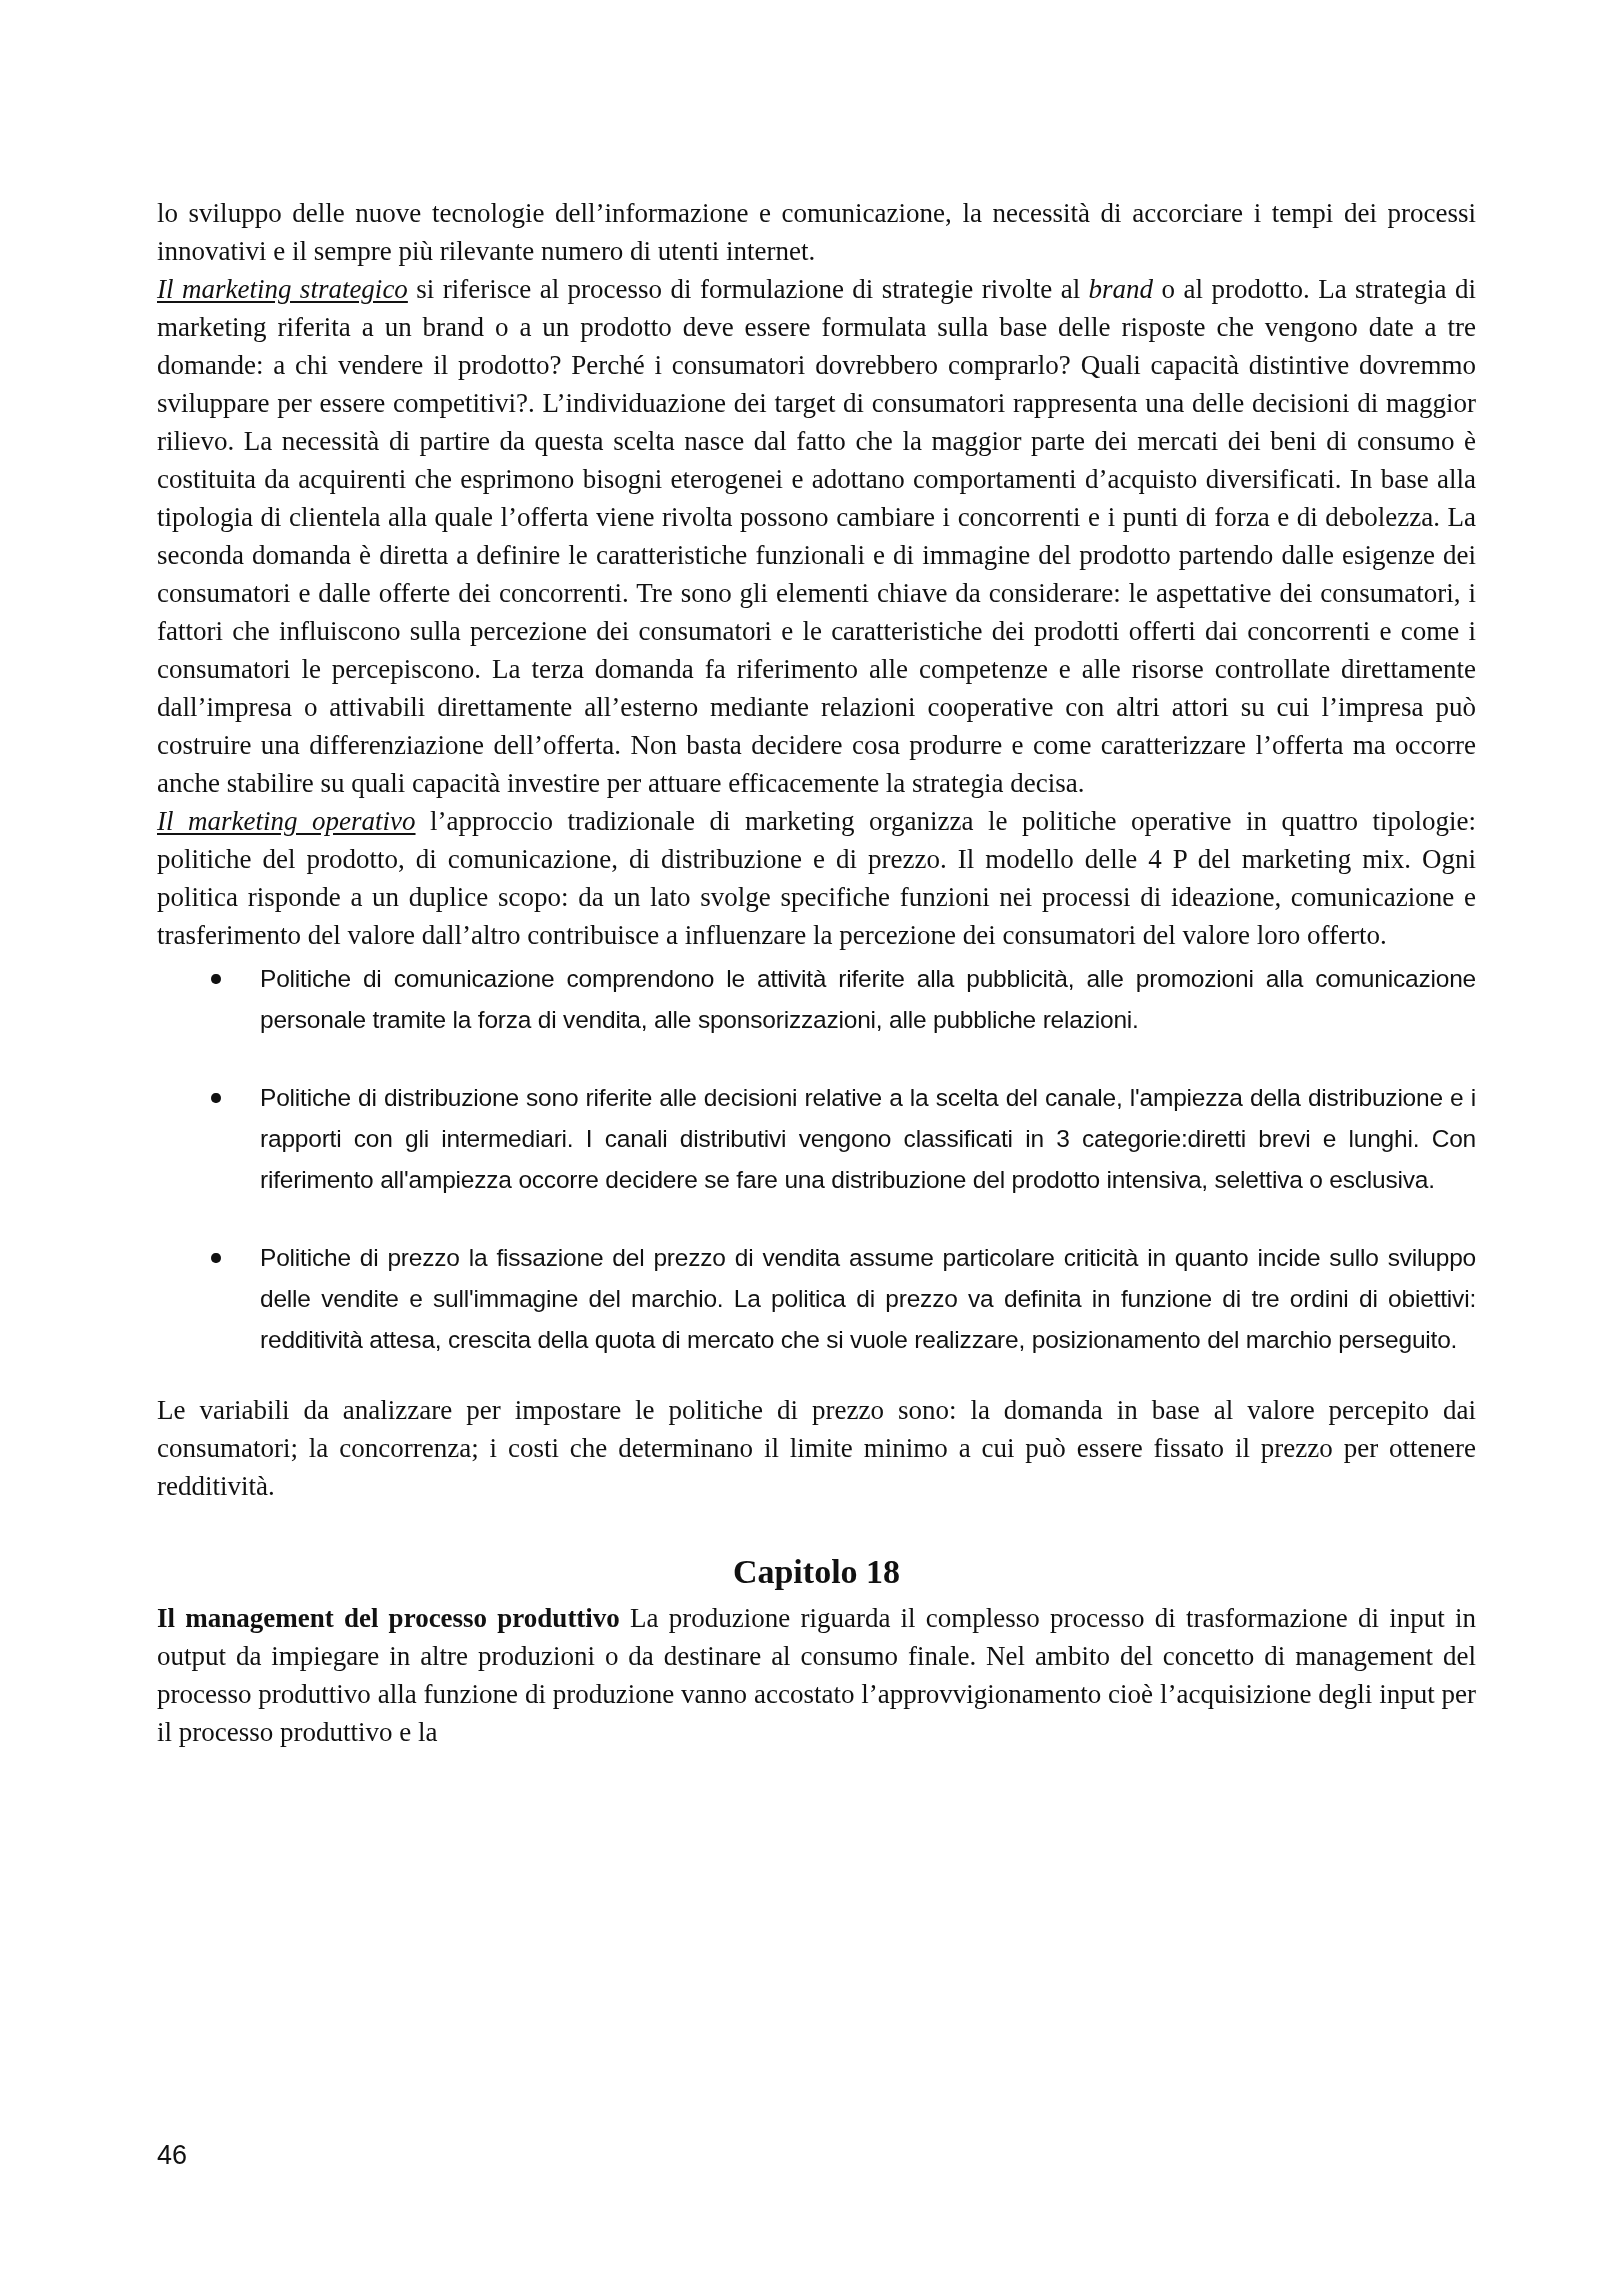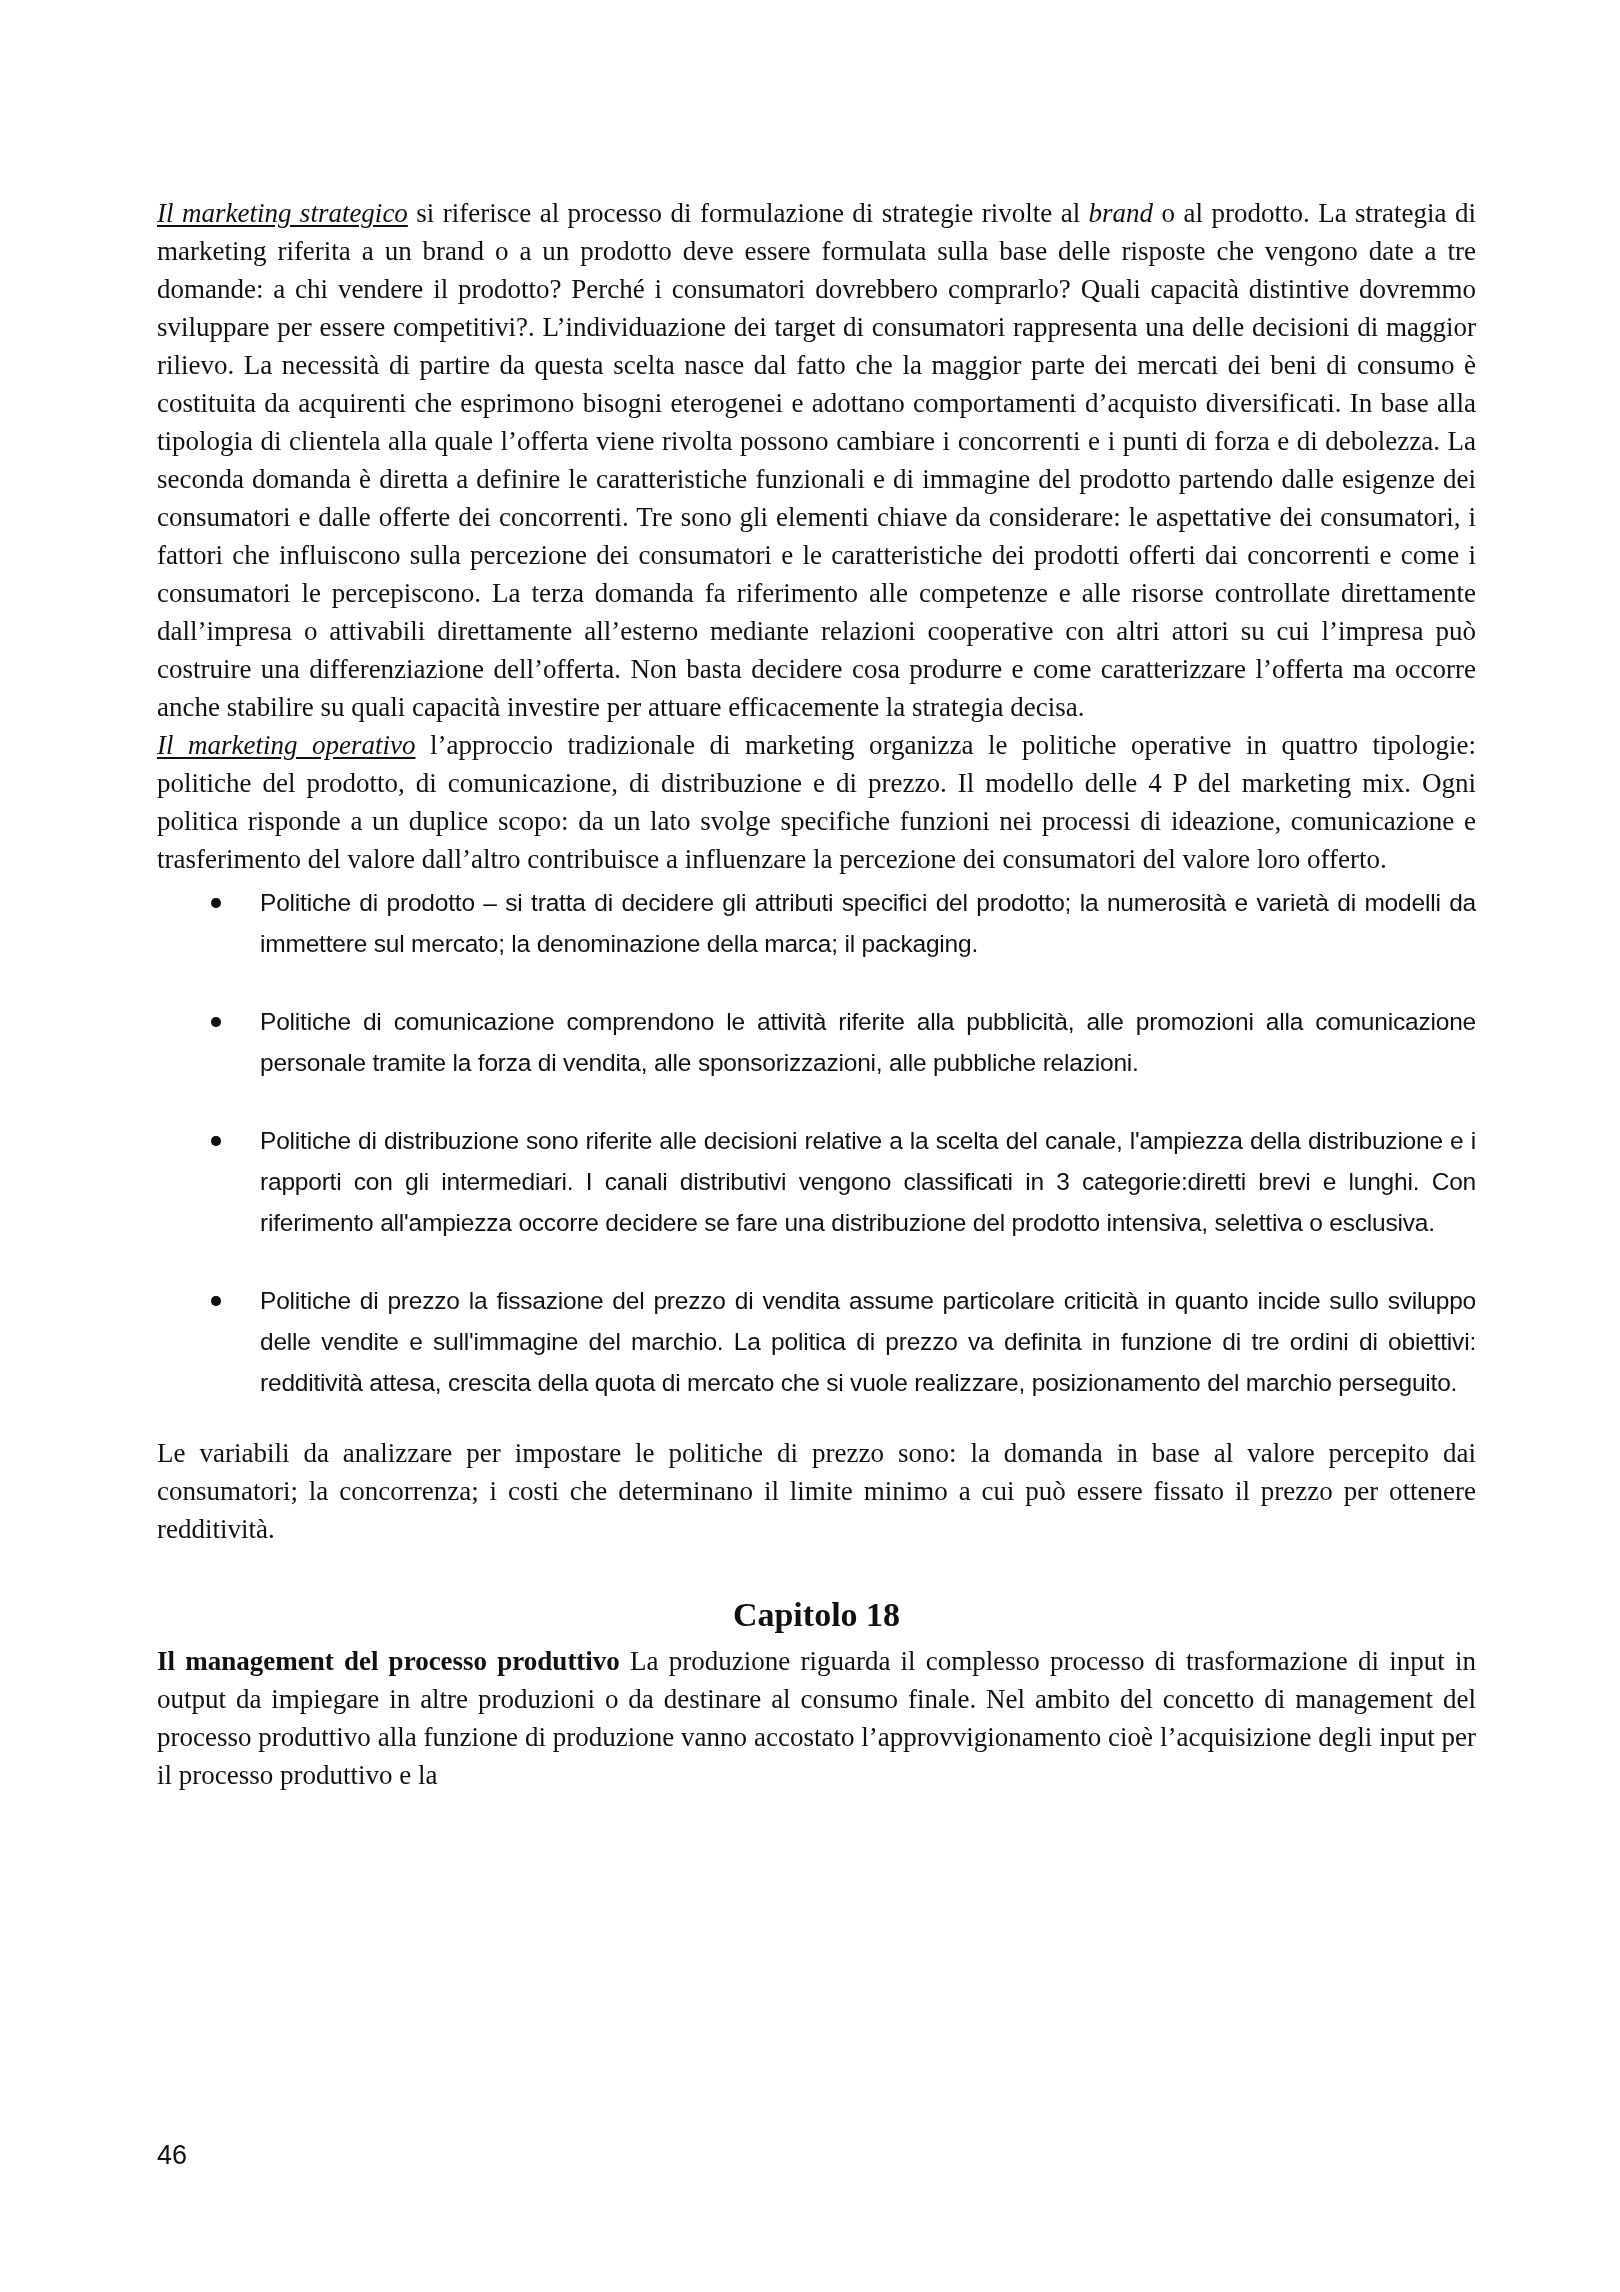--- a/index.html
+++ b/index.html
@@ -15,27 +15,27 @@
   ul.bullets li .dot { position: absolute; left: 54px; top: 15.7px; width: 9.8px; height: 10.8px; border-radius: 50%; background: #111; }
   .after-list { margin-top: -5.9px; }
   .chapter { font-family: "Liberation Serif", "DejaVu Serif", serif; font-weight: bold; font-size: 34px; text-align: center; margin: 39px 0 0 0; line-height: 55px; }
   .pagenum { position: absolute; left: 157px; top: 2140px; font-family: Liberation Sans, sans-serif; font-size: 27px; }
 </style>
 </head>
 <body>
 
 <div class="page">
 
+  <p class="para serif">lo sviluppo delle nuove tecnologie dell’informazione e comunicazione, la necessità di accorciare i tempi dei processi innovativi e il sempre più rilevante numero di utenti internet.</p>
 
   <p class="para serif"><span class="u-it">Il marketing strategico</span><span> si riferisce al processo di formulazione di strategie rivolte al </span><span class="it">brand</span><span> o al prodotto. La strategia di marketing riferita a un brand o a un prodotto deve essere formulata sulla base delle risposte che vengono date a tre domande: a chi vendere il prodotto? Perché i consumatori dovrebbero comprarlo? Quali capacità distintive dovremmo sviluppare per essere competitivi?. L’individuazione dei target di consumatori rappresenta una delle decisioni di maggior rilievo. La necessità di partire da questa scelta nasce dal fatto che la maggior parte dei mercati dei beni di consumo è costituita da acquirenti che esprimono bisogni eterogenei e adottano comportamenti d’acquisto diversificati. In base alla tipologia di clientela alla quale l’offerta viene rivolta possono cambiare i concorrenti e i punti di forza e di debolezza. La seconda domanda è diretta a definire le caratteristiche funzionali e di immagine del prodotto partendo dalle esigenze dei consumatori e dalle offerte dei concorrenti. Tre sono gli elementi chiave da considerare: le aspettative dei consumatori, i fattori che influiscono sulla percezione dei consumatori e le caratteristiche dei prodotti offerti dai concorrenti e come i consumatori le percepiscono. La terza domanda fa riferimento alle competenze e alle risorse controllate direttamente dall’impresa o attivabili direttamente all’esterno mediante relazioni cooperative con altri attori su cui l’impresa può costruire una differenziazione dell’offerta. Non basta decidere cosa produrre e come caratterizzare l’offerta ma occorre anche stabilire su quali capacità investire per attuare efficacemente la strategia decisa.</span></p>
 
   <p class="para serif"><span class="u-it">Il marketing operativo</span><span> l’approccio tradizionale di marketing organizza le politiche operative in quattro tipologie: politiche del prodotto, di comunicazione, di distribuzione e di prezzo. Il modello delle 4 P del marketing mix. Ogni politica risponde a un duplice scopo: da un lato svolge specifiche funzioni nei processi di ideazione, comunicazione e trasferimento del valore dall’altro contribuisce a influenzare la percezione dei consumatori del valore loro offerto.</span></p>
 
   <ul class="bullets">
-    <li><span class="dot"></span><span>Politiche di prodotto – si tratta di decidere gli attributi specifici del prodotto; la numerosità e varietà di modelli da immettere sul mercato; la denominazione della marca; il packaging.</span></li>
     <li><span class="dot"></span><span>Politiche di comunicazione comprendono le attività riferite alla pubblicità, alle promozioni alla comunicazione personale tramite la forza di vendita, alle sponsorizzazioni, alle pubbliche relazioni.</span></li>
     <li><span class="dot"></span><span>Politiche di distribuzione sono riferite alle decisioni relative a la scelta del canale, l'ampiezza della distribuzione e i rapporti con gli intermediari. I canali distributivi vengono classificati in 3 categorie:diretti brevi e lunghi. Con riferimento all'ampiezza occorre decidere se fare una distribuzione del prodotto intensiva, selettiva o esclusiva.</span></li>
     <li><span class="dot"></span><span>Politiche di prezzo la fissazione del prezzo di vendita assume particolare criticità in quanto incide sullo sviluppo delle vendite e sull'immagine del marchio.  La politica di prezzo va definita in funzione di tre ordini di obiettivi: redditività attesa, crescita della quota di mercato che si vuole realizzare, posizionamento del marchio perseguito.</span></li>
   </ul>
 
   <p class="para serif after-list">Le variabili da analizzare per impostare le politiche di prezzo sono: la domanda in base al valore percepito dai consumatori; la concorrenza; i costi che determinano il limite minimo a cui può essere fissato il prezzo per ottenere redditività.</p>
 
   <h1 class="chapter">Capitolo 18</h1>
 
   <p class="para serif"><span class="b">Il management del processo produttivo</span><span> La produzione riguarda il complesso processo di trasformazione  di input in output da impiegare in altre produzioni o da destinare al consumo finale. Nel ambito del concetto di  management del processo produttivo alla funzione di produzione vanno accostato l’approvvigionamento cioè l’acquisizione degli input per il processo produttivo e la</span></p>

